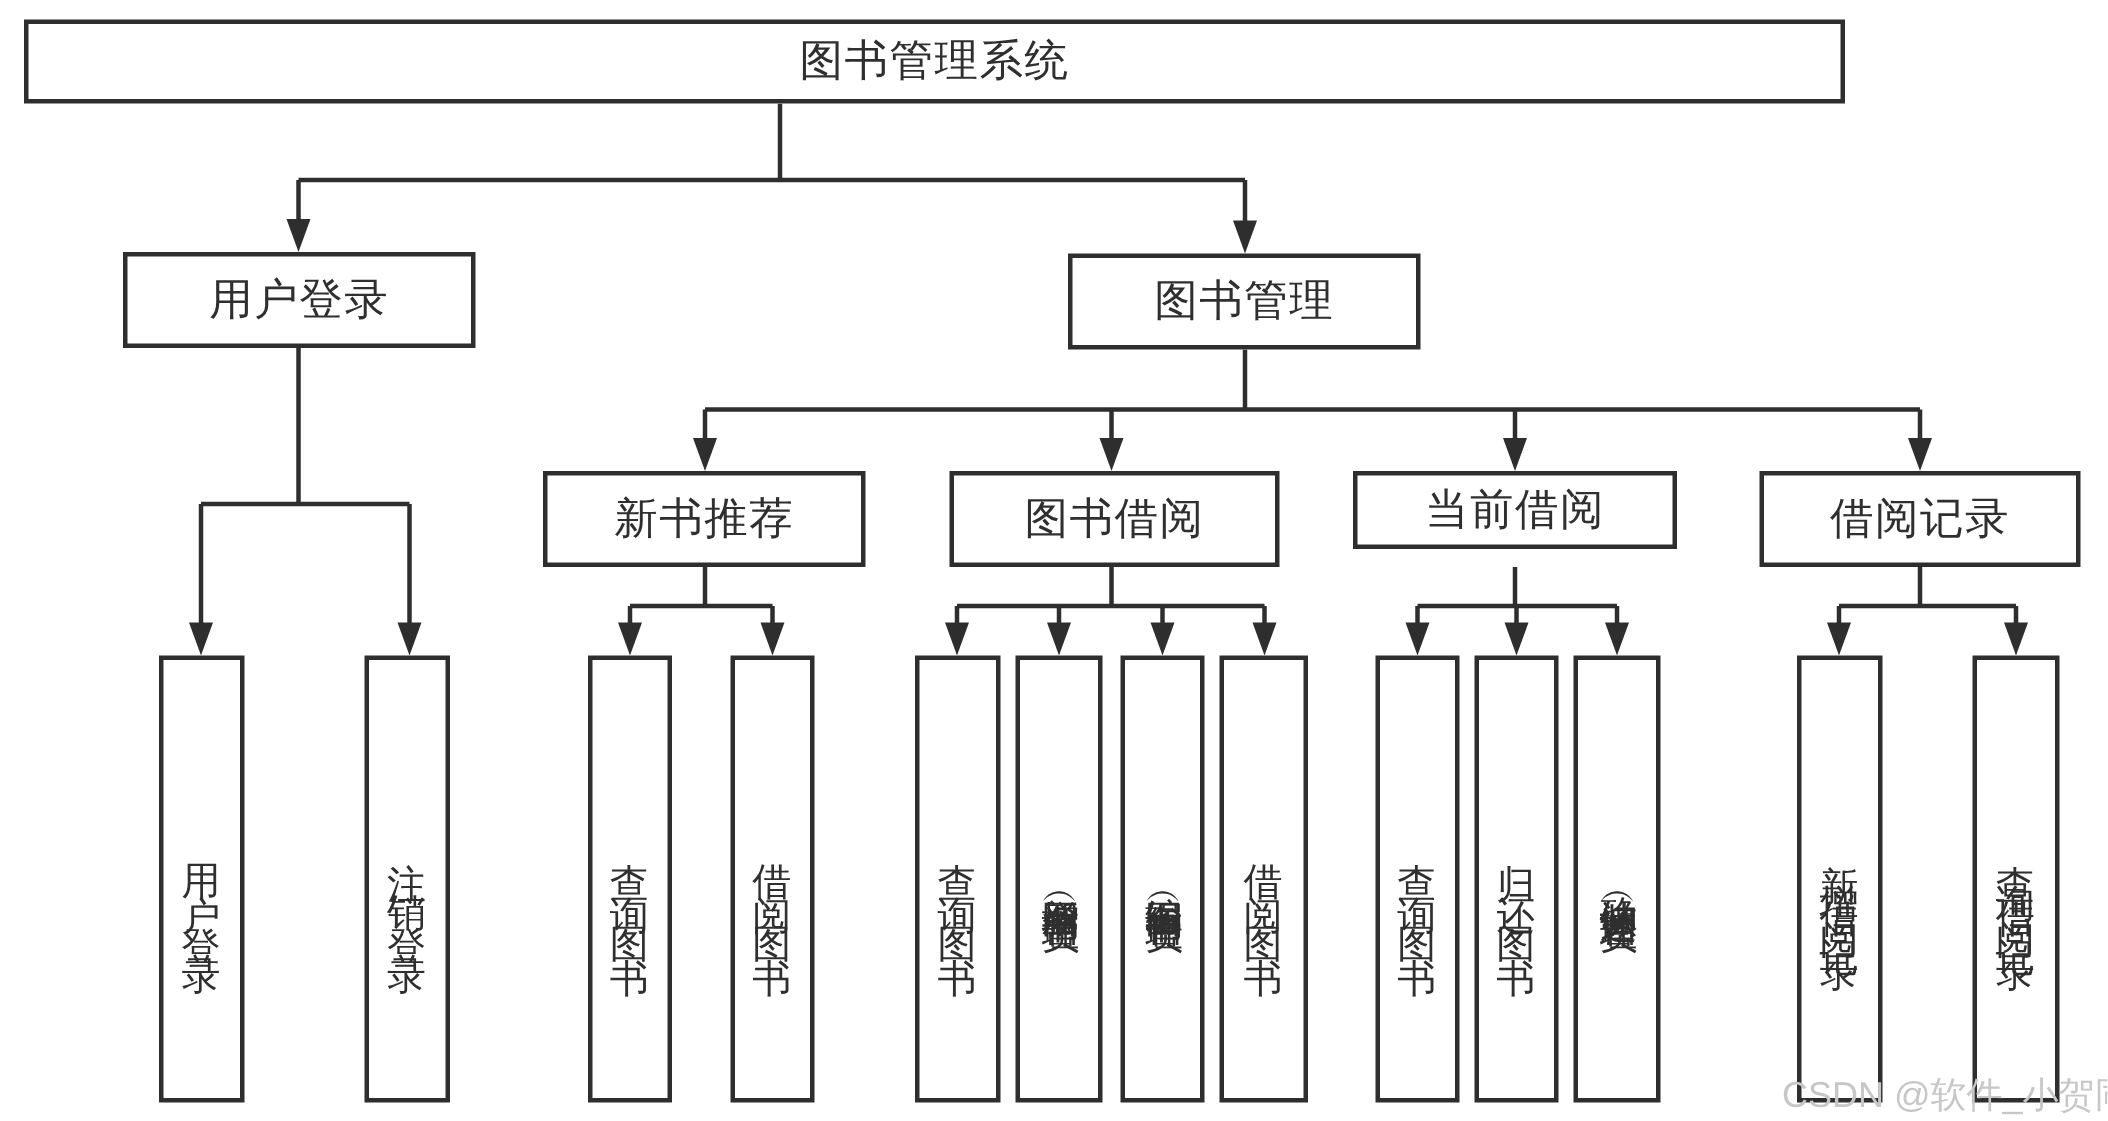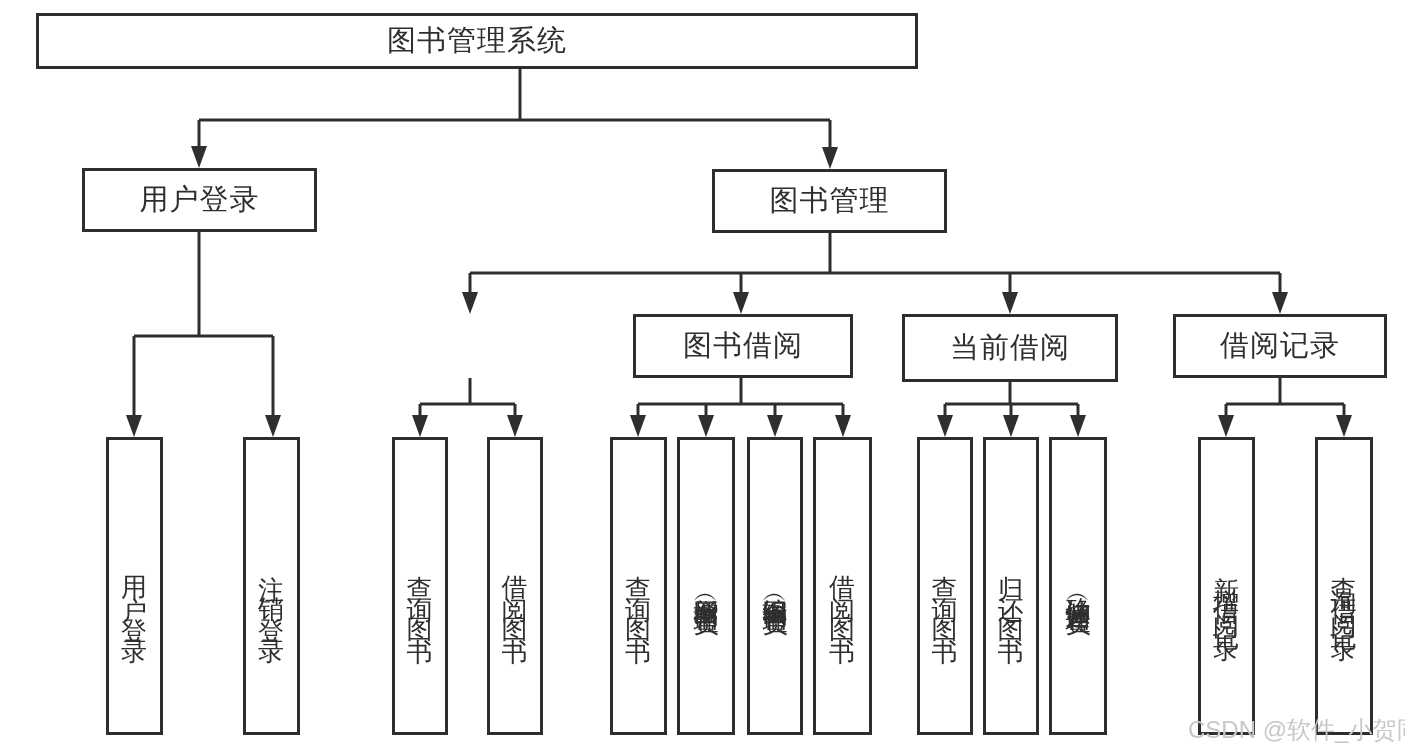--- a/index.html
+++ b/index.html
@@ -109,35 +109,38 @@
       <polygon points="767,415 783,415 775,437"></polygon>
       <polygon points="835,415 851,415 843,437"></polygon>
       <polygon points="937,415 953,415 945,437"></polygon>
       <polygon points="1003,415 1019,415 1011,437"></polygon>
       <polygon points="1070,415 1086,415 1078,437"></polygon>
       <polygon points="1218,415 1234,415 1226,437"></polygon>
       <polygon points="1336,415 1352,415 1344,437"></polygon>
     </g>
   </svg>
 
-  <div class="hbox" style="left:16px;top:13px;width:882px;height:56px;margin-left:20px;">
+  <div class="hbox" style="left:16px;top:13px;width:1214px;height:56px;">
     <span>图书管理系统</span>
   </div>
 
   <div class="hbox" style="left:82px;top:168px;width:235px;height:64px;">
     <span>用户登录</span>
   </div>
   <div class="hbox" style="left:712px;top:169px;width:235px;height:64px;align-items:center;">
     <span>图书管理</span>
   </div>
 
+  <div class="hbox" style="left:362px;top:314px;width:215px;height:64px;">
+    <span>新书推荐</span>
+  </div>
   <div class="hbox" style="left:633px;top:314px;width:220px;height:64px;">
     <span>图书借阅</span>
   </div>
-  <div class="hbox" style="left:902px;top:314px;width:216px;height:68px;">
+  <div class="hbox" style="left:902px;top:314px;width:216px;height:52px;">
     <span>当前借阅</span>
   </div>
   <div class="hbox" style="left:1173px;top:314px;width:214px;height:64px;">
     <span>借阅记录</span>
   </div>
 
   <div class="vbox v4" style="left:106px;width:57px;">
     <span class="vtext">用户登录</span>
   </div>
   <div class="vbox v4" style="left:243px;width:57px;">

